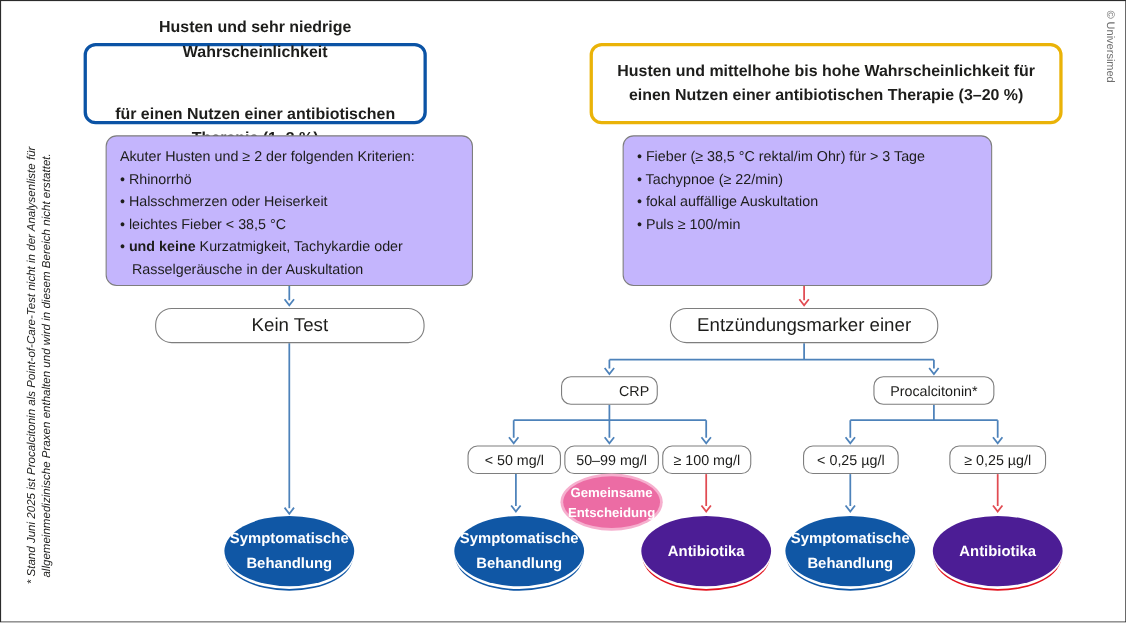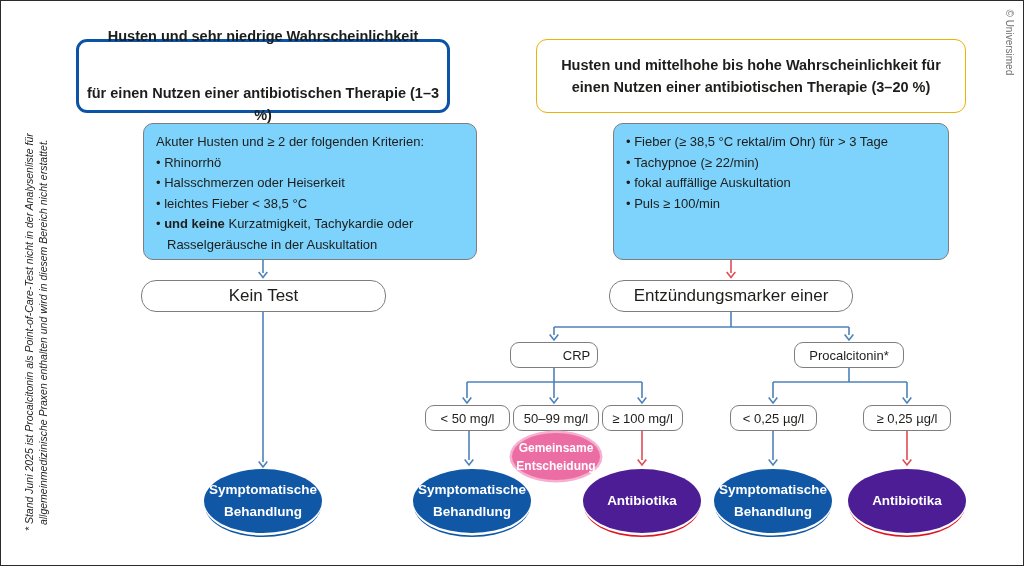--- a/index.html
+++ b/index.html
@@ -8,25 +8,25 @@
   
   .footnote{position:absolute;left:-181px;top:317px;width:432px;transform:rotate(-90deg);
     font-style:italic;font-size:10.5px;line-height:1.35;color:#1d1d1b;text-align:center;}
   .copyright{position:absolute;left:973px;top:38px;width:70px;transform:rotate(90deg);transform-origin:center;
     font-size:10px;color:#6e6e6e;text-align:left;}
 
   
   .header-box{position:absolute;background:#fff;border-radius:11px;display:flex;flex-direction:column;
     justify-content:center;text-align:center;font-weight:bold;font-size:14.5px;line-height:1.55;color:#1d1d1b;box-sizing:border-box;}
   .hb-blue{border:3px solid #0b53a5;}
-  .hb-red{border:1px solid #eab308;}
+  .hb-red{border:3px solid #eab308;}
 
   
-  .criteria{position:absolute;background:#7dd3fc;border:1.5px solid #7e7e7e;border-radius:10px;
-    padding:8px 12px;font-size:13px;line-height:1.58;color:#1d1d1b;box-sizing:border-box;margin-left:47px;}
+  .criteria{position:absolute;background:#c4b5fd;border:1.5px solid #7e7e7e;border-radius:10px;
+    padding:8px 12px;font-size:13px;line-height:1.58;color:#1d1d1b;box-sizing:border-box;}
   .criteria .item{padding-left:11px;text-indent:-11px;}
   .bold{font-weight:bold;}
 
   
   .node{position:absolute;background:#fff;border:1.5px solid #7e7e7e;display:flex;align-items:center;
     justify-content:center;font-size:17px;color:#1d1d1b;box-sizing:border-box;text-align:center;}
   .pill{border-radius:15px;}
   .chip{border-radius:9px;font-size:13px;}
 
   
@@ -80,21 +80,21 @@
     <path class="wb" d="M468 430 V459"></path>
     <path class="wb" d="M463.7 458.5 L468 464 L472.3 458.5"></path>
     <path class="wr" d="M641 430 V459"></path>
     <path class="wr" d="M636.7 458.5 L641 464 L645.3 458.5"></path>
     <path class="wb" d="M772 430 V459"></path>
     <path class="wb" d="M767.7 458.5 L772 464 L776.3 458.5"></path>
     <path class="wr" d="M906 430 V459"></path>
     <path class="wr" d="M901.7 458.5 L906 464 L910.3 458.5"></path>
   </svg>
 
-  <div class="header-box hb-blue" style="left:75px;top:38px;width:374px;height:74px;gap:34px;">
+  <div class="header-box hb-blue" style="left:75px;top:38px;width:312px;height:74px;gap:34px;">
     <div>Husten und sehr niedrige Wahrscheinlichkeit</div>
     <div>für einen Nutzen einer antibiotischen Therapie (1–3 %)</div>
   </div>
 
   <div class="criteria" style="left:95px;top:122px;width:334px;height:137px;">
     <div>Akuter Husten und ≥ 2 der folgenden Kriterien:</div>
     <div class="item">• Rhinorrhö</div>
     <div class="item">• Halsschmerzen oder Heiserkeit</div>
     <div class="item">• leichtes Fieber &lt; 38,5 °C</div>
     <div class="item"><span>• </span><span class="bold">und keine</span><span> Kurzatmigkeit, Tachykardie oder Rasselgeräusche in der Auskultation</span></div>

